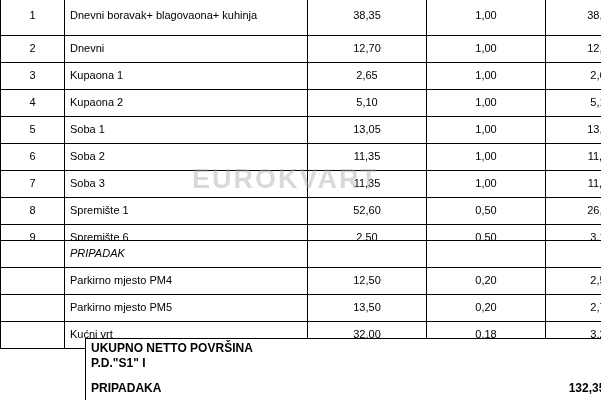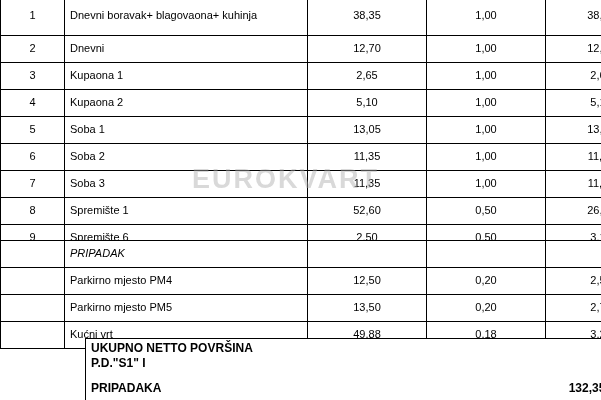--- a/index.html
+++ b/index.html
@@ -223,21 +223,21 @@
       <tr>
         <td class="c-num"></td>
         <td class="c-name">Parkirno mjesto PM5</td>
         <td class="c-area">13,50</td>
         <td class="c-coef">0,20</td>
         <td class="c-tot">2,70</td>
       </tr>
       <tr>
         <td class="c-num"></td>
         <td class="c-name">Kućni vrt</td>
-        <td class="c-area">49,88</td>
+        <td class="c-area">32,00</td>
         <td class="c-coef">0,18</td>
         <td class="c-tot">3,20</td>
       </tr>
     </tbody>
   </table>
 
   <div class="totals-box">
     <table id="totals-table" class="totals-inner" style="left:0; top:0; width:100%;">
       <tbody>
         <tr>

